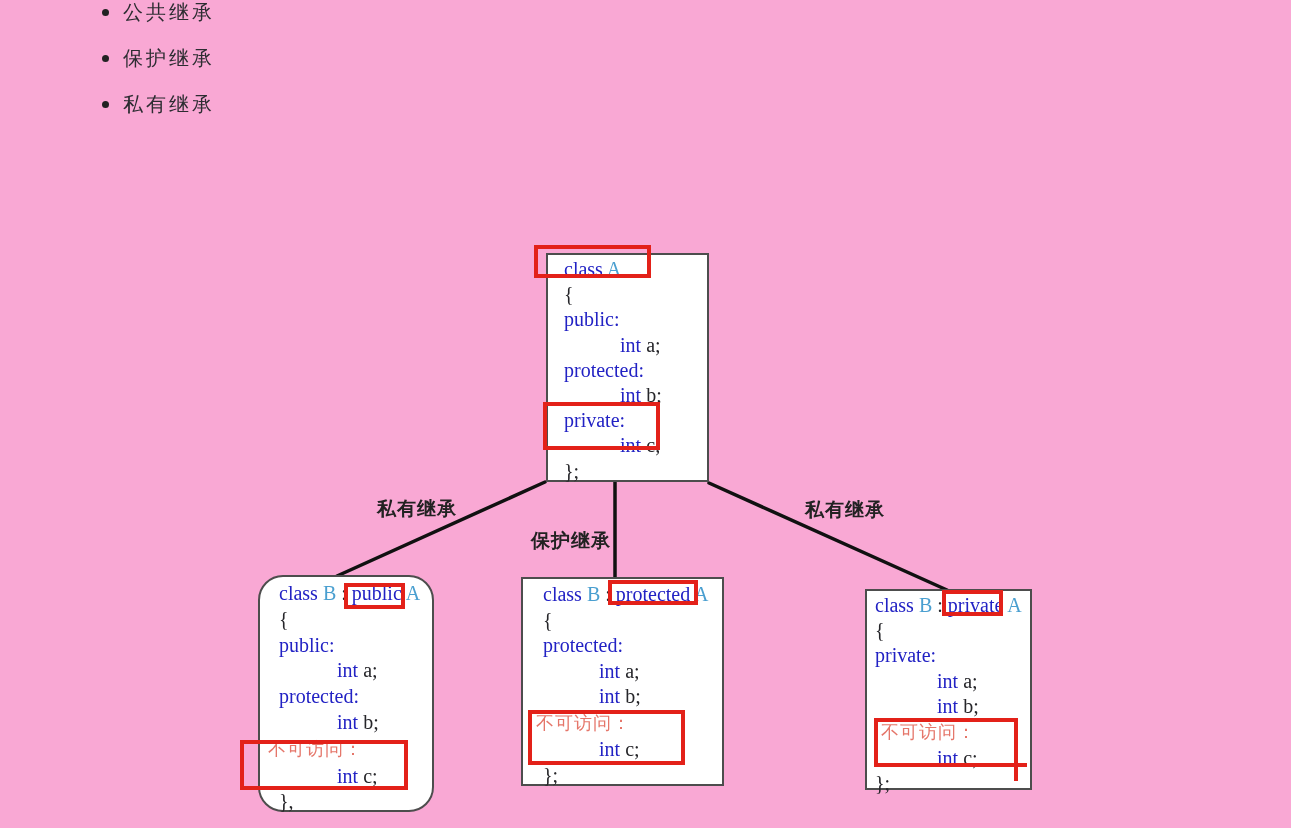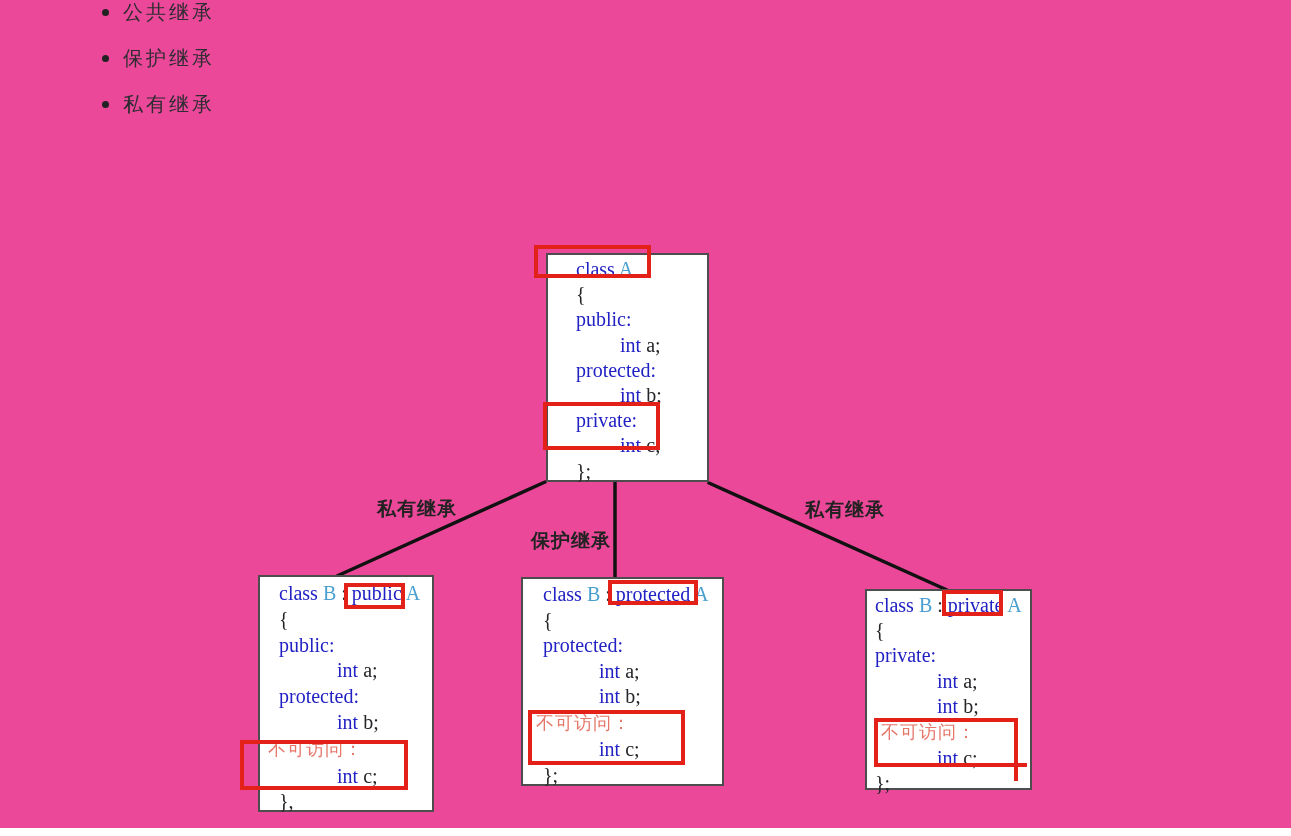--- a/index.html
+++ b/index.html
@@ -1,16 +1,16 @@
 <!DOCTYPE html>
 <html style="--keyword-blue: #2222c4; --class-name-blue: #4a9fd0; --plain-dark: #26262a; --warn-red: #e5766a; --highlight-red: #e32119; --line-black: #111111; --box-border-gray: #4d4d4d;"><head>
 <meta charset="utf-8">
 <style>
   html,body{margin:0;padding:0;background:#fff;}
-  .stage{position:relative;width:1291px;height:828px;background:#ec4899;overflow:hidden;
+  .stage{position:relative;width:1291px;height:828px;background:#f9a8d4;overflow:hidden;
          font-family:"Liberation Sans","DejaVu Sans",sans-serif;}
 
   
   .bullets{position:absolute;left:102px;top:1px;margin:0;padding:0;list-style:none;
            font-size:20px;letter-spacing:3px;color:#2c2c31;}
   .bullets li{display:flex;align-items:center;height:22px;margin-bottom:24px;}
   .dot{width:7px;height:7px;border-radius:50%;background:#222;margin-right:14px;flex:none;}
 
   
   .edges{position:absolute;left:0;top:0;pointer-events:none;}
@@ -25,29 +25,29 @@
        box-sizing:border-box;font-family:"Liberation Serif","DejaVu Serif",serif;
        font-size:20px;color:var(--plain-dark,#26262a);}
   .cl{white-space:nowrap;}
   .kw{color:var(--keyword-blue,#2222c4);}
   .cn{color:var(--class-name-blue,#4a9fd0);}
   .pl{color:var(--plain-dark,#26262a);}
   .warn{color:var(--warn-red,#e5766a);font-family:Liberation Mono, monospace;
         font-size:18px;letter-spacing:1px;}
 
   .box-a{left:546px;top:253px;width:163px;height:229px;}
-  .box-a .cl{line-height:25.2px;padding-left:28px;}
+  .box-a .cl{line-height:25.2px;padding-left:16px;}
   .box-a .ind{padding-left:72px;}
   .box-a{padding-top:2px;}
 
   .box-pub{left:258px;top:575px;width:176px;height:237px;}
   .box-pub .cl{line-height:25.8px;padding-left:19px;}
   .box-pub .ind{padding-left:77px;}
   .box-pub .warn-line{padding-left:8px;}
-  .box-pub{padding-top:4px;}
+  .box-pub{padding-top:4px;border-radius:25px;}
 
   .box-prot{left:521px;top:577px;width:203px;height:209px;}
   .box-prot .cl{line-height:25.5px;padding-left:20px;}
   .box-prot .ind{padding-left:76px;}
   .box-prot .warn-line{padding-left:13px;}
   .box-prot{padding-top:3px;}
 
   .box-priv{left:865px;top:589px;width:167px;height:201px;}
   .box-priv .cl{line-height:25.2px;padding-left:8px;}
   .box-priv .ind{padding-left:70px;}

